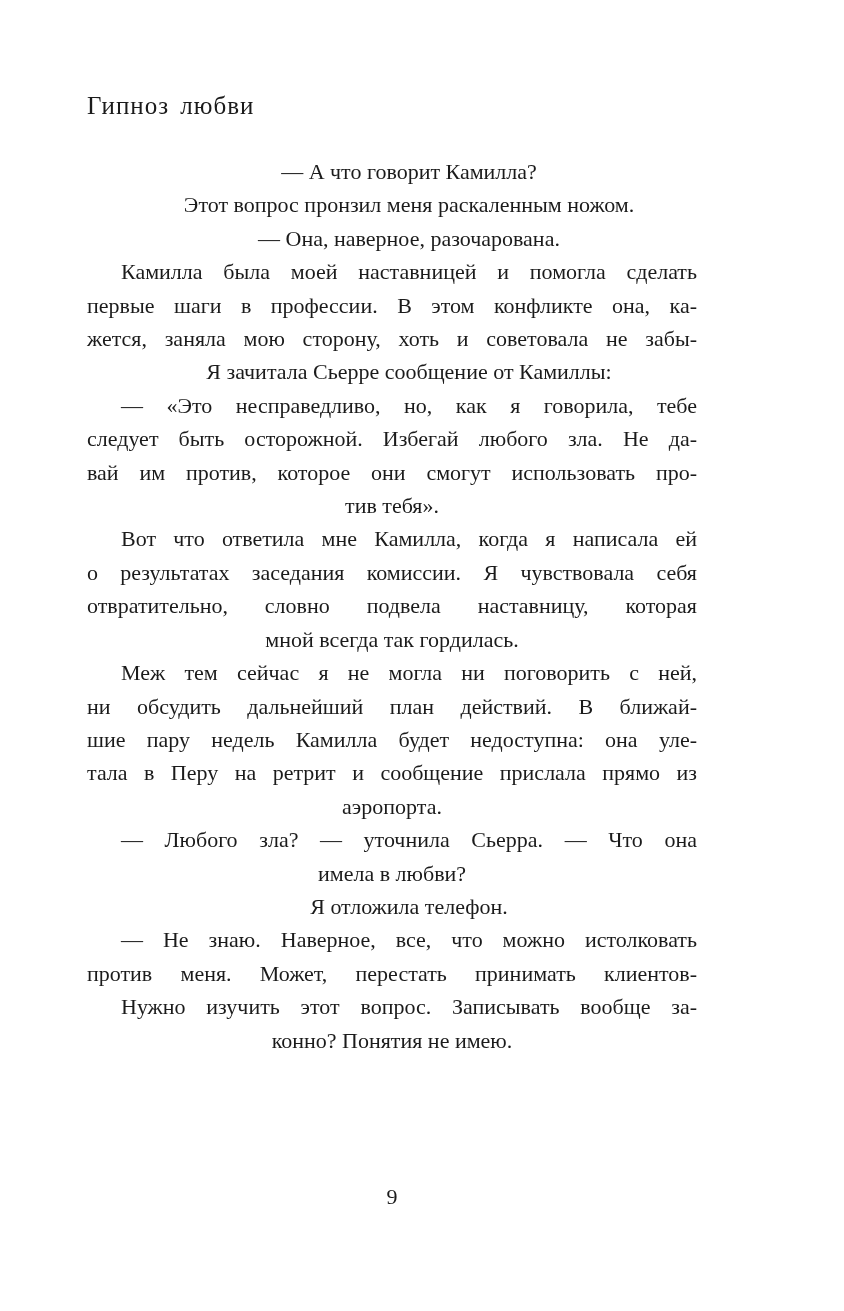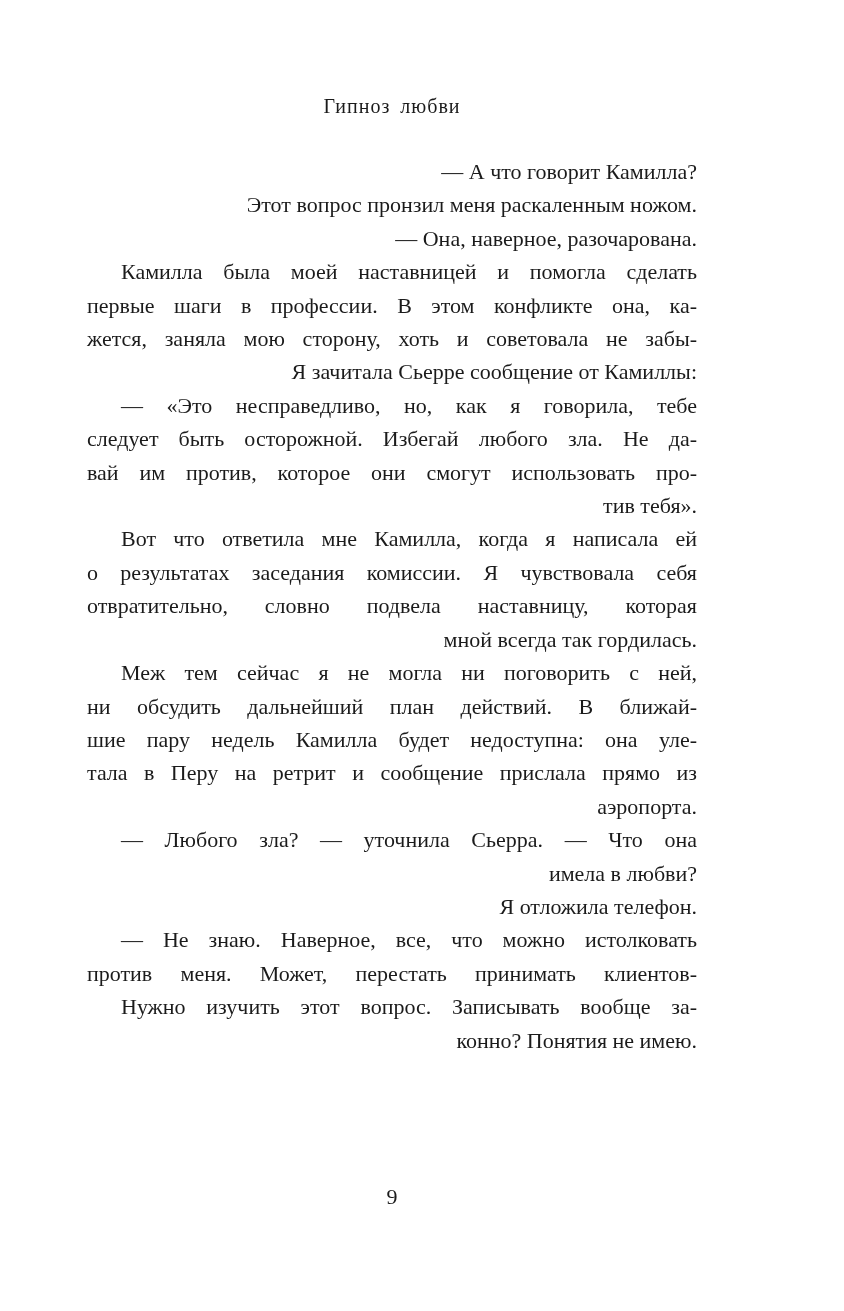--- a/index.html
+++ b/index.html
@@ -9,37 +9,37 @@
     height: 1311px;
     background: #ffffff;
     font-family: "Liberation Serif", "DejaVu Serif", serif;
     overflow: hidden;
   }
   .running-head {
     position: absolute;
     top: 92px;
     left: 87px;
     width: 610px;
-    text-align: center;
-    font-size: 20px;
+    text-align: left;
+    font-size: 25px;
     letter-spacing: 1px;
     line-height: 28px;
     word-spacing: 4px;
   }
   .body-text {
     position: absolute;
     top: 155px;
     left: 87px;
     width: 610px;
     font-size: 22px;
     line-height: 33.4px;
   }
   .line {
     white-space: normal;
-    text-align: right;
+    text-align: center;
   }
   .line.indent { padding-left: 34px; }
   .line.justify {
     text-align: justify;
     text-align-last: justify;
   }
   .page-number {
     position: absolute;
     top: 1182px;
     left: 87px;

